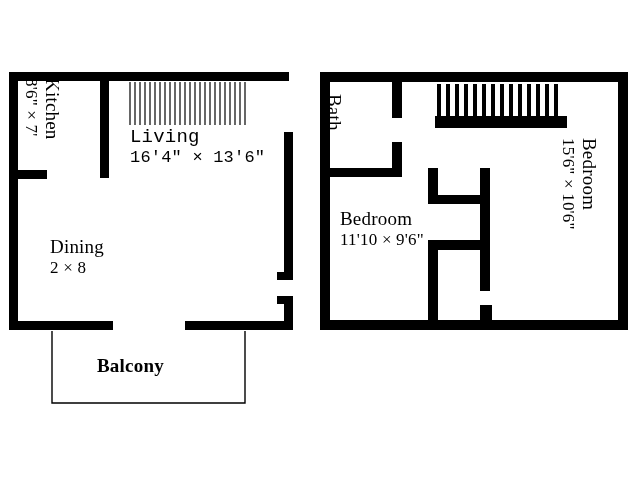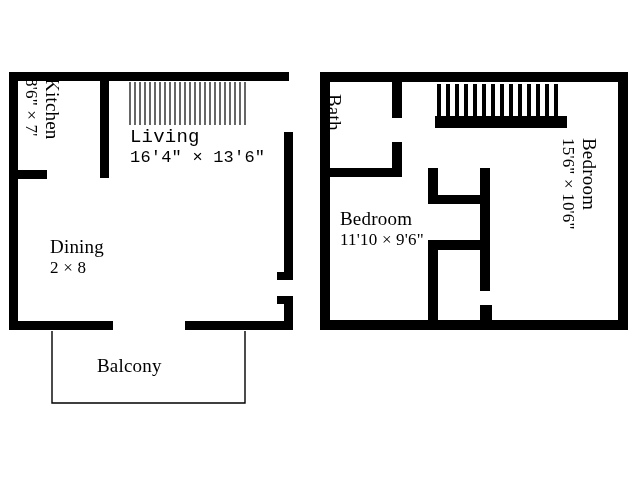--- a/index.html
+++ b/index.html
@@ -43,21 +43,21 @@
     white-space: nowrap;
     line-height: 1.18;
     letter-spacing: 0.2px;
   }
   .room-label .name { display: block; font-size: 19px; }
   .room-label .dims { display: block; font-size: 17px; }
   .rot-cw  { transform: rotate(90deg);  transform-origin: left top; }
   .label-kitchen { left: 63px;  top: 78px; }
   .label-living  { left: 130px; top: 126px; font-family: Liberation Mono, monospace; }
   .label-dining  { left: 50px;  top: 226px; margin-top: 10px; }
-  .label-balcony { left: 97px;  top: 355px; }
+  .label-balcony { left: 97px;  top: 355px; font-weight: bold; }
   .label-bath    { left: 345px; top: 94px; }
   .label-bed1    { left: 340px; top: 208px; }
   .label-bed2    { left: 600px; top: 138px; }
 </style>
 </head>
 <body>
 
 <div id="plan-root">
 
   <svg id="floorplan-svg" viewBox="0 0 640 480" xmlns="http://www.w3.org/2000/svg">

